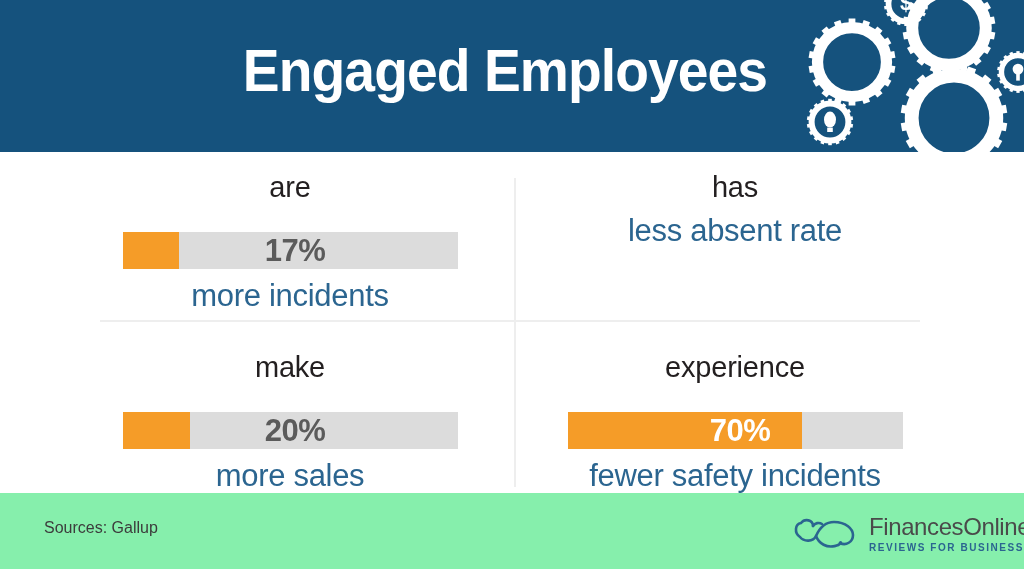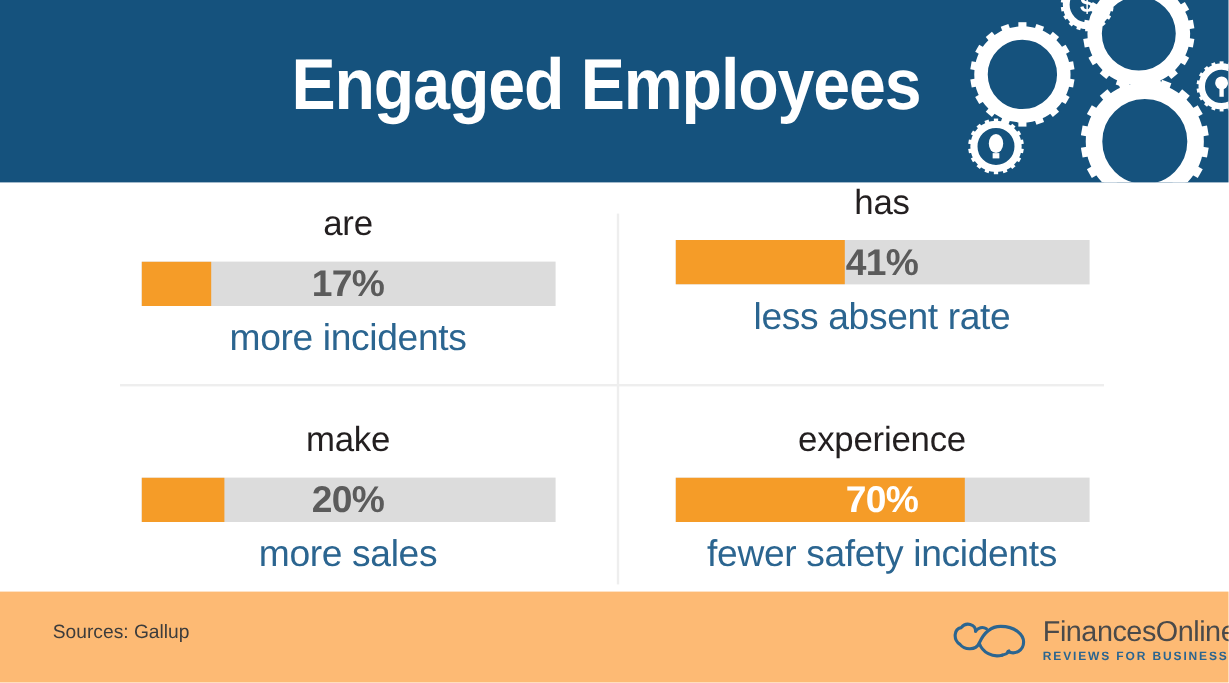--- a/index.html
+++ b/index.html
@@ -75,41 +75,42 @@
     width: 820px;
     height: 2px;
     background: #eeeeee;
   }
 
   .cell {
     position: absolute;
     width: 410px;
   }
   .cell.c0 { left: 85px;  top: 18px; }
-  .cell.c1 { left: 530px; top: 0; }
+  .cell.c1 { left: 530px; top: 18px; }
   .cell.c2 { left: 85px;  top: 198px; }
   .cell.c3 { left: 530px; top: 198px; }
 
   .stat-verb {
     text-align: center;
     color: #231f20;
     font-size: 29px;
     font-weight: normal;
     line-height: 34px;
     letter-spacing: -0.2px;
   }
   .bar {
     position: relative;
-    margin-top: 14px;
-    width: 345px;
+    margin-top: 28px;
+    width: 308px;
     height: 37px;
     background: #dcdcdc;
     margin-left: auto;
     margin-right: auto;
     overflow: hidden;
+    padding-left: 27px;
   }
   .bar-fill {
     position: absolute;
     left: 0;
     top: 0;
     height: 37px;
     background: #f59c28;
   }
   .bar-value {
     position: absolute;
@@ -135,21 +136,21 @@
     white-space: nowrap;
   }
 
   
   .footer {
     position: absolute;
     left: 0;
     top: 493px;
     width: 1024px;
     height: 76px;
-    background: #fdba74;
+    background: #86efac;
   }
   .sources {
     position: absolute;
     left: 44px;
     top: 24px;
     color: #3c3c3c;
     font-size: 16px;
     line-height: 22px;
   }
   .logo {
@@ -268,24 +269,20 @@
       <div class="stat-verb">are</div>
       <div class="bar">
         <div class="bar-fill" style="width: 17%;"></div>
         <div class="bar-value">17%</div>
       </div>
       <div class="stat-desc">more incidents</div>
     </div>
 
     <div class="cell c1">
       <div class="stat-verb">has</div>
-      <div class="bar">
-        <div class="bar-fill" style="width: 41%;"></div>
-        <div class="bar-value">41%</div>
-      </div>
       <div class="stat-desc">less absent rate</div>
     </div>
 
     <div class="cell c2">
       <div class="stat-verb">make</div>
       <div class="bar">
         <div class="bar-fill" style="width: 20%;"></div>
         <div class="bar-value">20%</div>
       </div>
       <div class="stat-desc">more sales</div>

